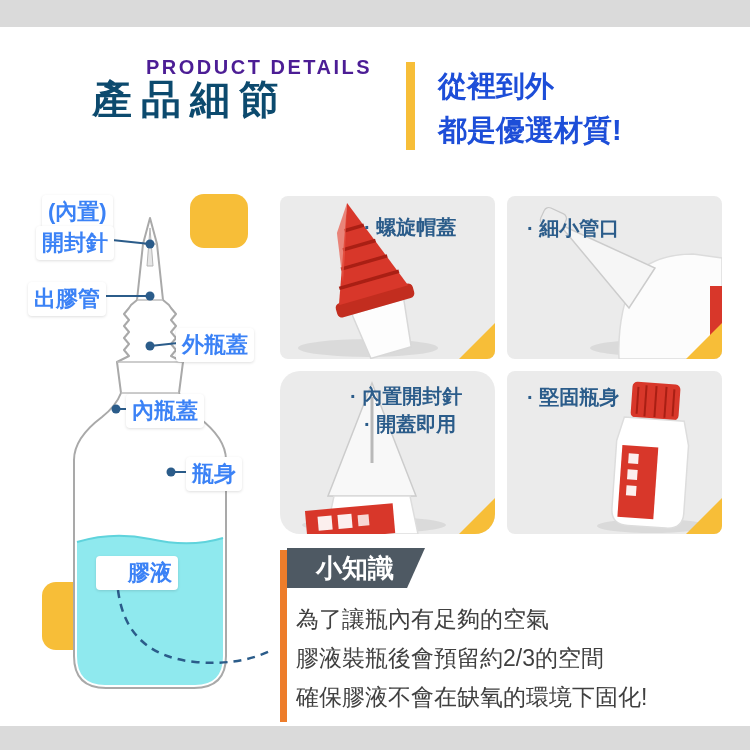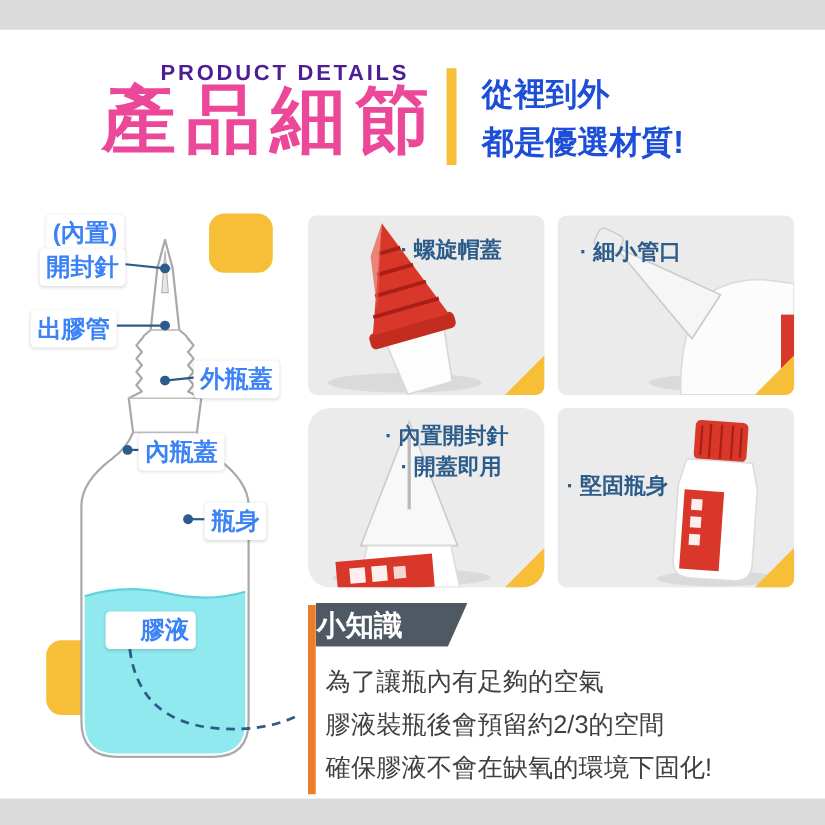--- a/index.html
+++ b/index.html
@@ -7,22 +7,22 @@
   body { font-family:"Liberation Sans", sans-serif; background:#fff; }
   .stage { position:relative; width:750px; height:750px; background:#ffffff; overflow:hidden; }
 
   .band { position:absolute; left:0; width:100%; background:#DADADA; }
   .band.top { top:0; height:27px; }
   .band.bottom { bottom:0; height:24px; }
 
   
   .eyebrow { position:absolute; left:146px; top:56px; font-size:20px; letter-spacing:2.5px;
              font-weight:700; color:#4c1d95; }
-  .title   { position:absolute; left:92px; top:76px; font-size:68px; font-weight:800;
-             color:#ec4899; letter-spacing:9px; line-height:1.15;font-family:Liberation Mono, monospace; }
+  .title   { position:absolute; left:92px; top:76px; font-size:40px; font-weight:800;
+             color:#0c4a6e; letter-spacing:9px; line-height:1.15; }
   .ybar    { position:absolute; left:406px; top:62px; width:9px; height:88px; background:#F7BE38; }
   .tagline { position:absolute; left:438px; top:64px; font-size:29px; color:#1d4ed8;
              line-height:44px; font-weight:600; }
 
   
   .dlabel { position:absolute; background:#fff; color:#3b82f6; font-weight:800; font-size:22px;
             padding:2px 6px; border-radius:4px; box-shadow:0 1px 3px rgba(0,0,0,.13);
             z-index:3; white-space:nowrap; }
 
   
@@ -30,21 +30,21 @@
           overflow:hidden; z-index:2; }
   .card .photo { position:absolute; left:0; top:0; }
   .card-label { position:absolute; color:#2B5C8A; font-weight:800; font-size:20px; white-space:nowrap; }
   .corner { position:absolute; right:0; bottom:0; width:0; height:0;
             border-left:36px solid transparent; border-bottom:36px solid #F7BE38; }
 
   
   .tip { position:absolute; left:280px; top:548px; width:452px; height:176px; z-index:2; }
   .tip-bar { position:absolute; left:0; top:2px; width:7px; height:172px; background:#ED7D2B; }
   .tip-header { position:absolute; left:7px; top:0; height:40px; width:138px; background:#4E5963;
-                color:#fff; font-size:26px; font-weight:800; line-height:40px; padding-left:1px;
+                color:#fff; font-size:26px; font-weight:800; line-height:40px; padding-left:29px;
                 clip-path:polygon(0 0,100% 0,87% 100%,0 100%); }
   .tip-body { position:absolute; left:16px; top:52px; font-size:23px; color:#404040;
               line-height:39px; font-weight:500; }
 
   svg.overlay { position:absolute; left:0; top:0; z-index:1; pointer-events:none; }
 </style>
 </head>
 <body>
 
 <div class="stage">
@@ -176,21 +176,21 @@
           <line x1="154" y1="15" x2="154" y2="46"></line>
           <line x1="162" y1="17" x2="162" y2="44"></line>
         </g>
         <path d="M114,48 L174,48 L180,72 L180,140 Q180,156 163,156 L125,156 Q108,156 108,140 L108,72 Z" fill="#ffffff" stroke="#dddddd" stroke-width="1.5"></path>
         <rect x="114" y="76" width="36" height="72" fill="#D8372A"></rect>
         <rect x="121" y="84" width="10" height="10" fill="#ffffff" opacity="0.92"></rect>
         <rect x="121" y="100" width="10" height="10" fill="#ffffff" opacity="0.92"></rect>
         <rect x="121" y="116" width="10" height="10" fill="#ffffff" opacity="0.92"></rect>
       </g>
     </svg>
-    <div class="card-label" style="left:8px; top:13px;margin-top:44px;">· 堅固瓶身</div>
+    <div class="card-label" style="left:20px; top:13px;">· 堅固瓶身</div>
     <div class="corner"></div>
   </div>
 
   <div class="tip">
     <div class="tip-bar"></div>
     <div class="tip-header">小知識</div>
     <div class="tip-body">
       <div>為了讓瓶內有足夠的空氣</div>
       <div>膠液裝瓶後會預留約2/3的空間</div>
       <div>確保膠液不會在缺氧的環境下固化!</div>

